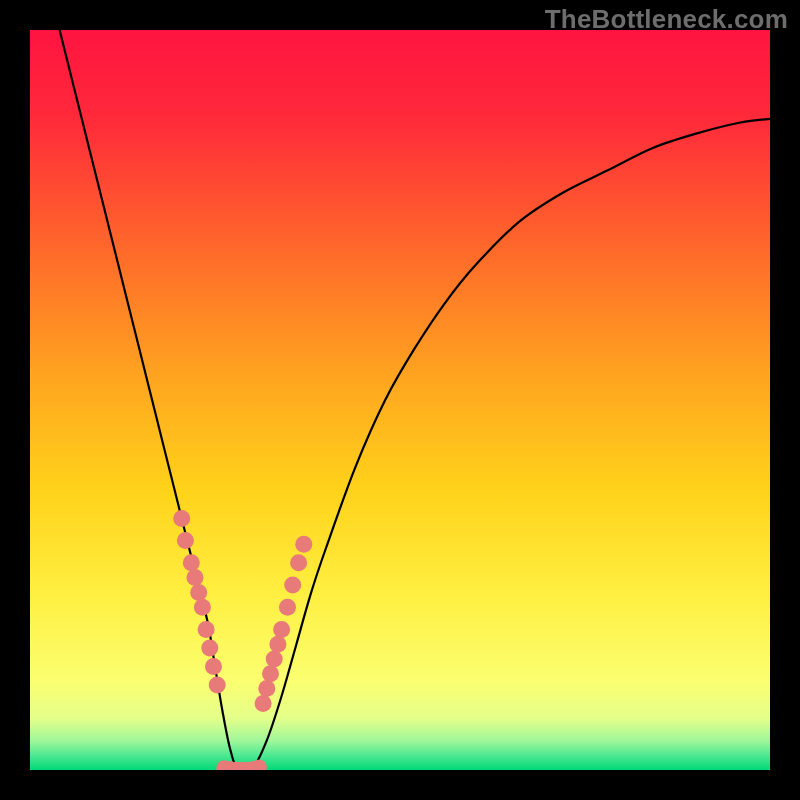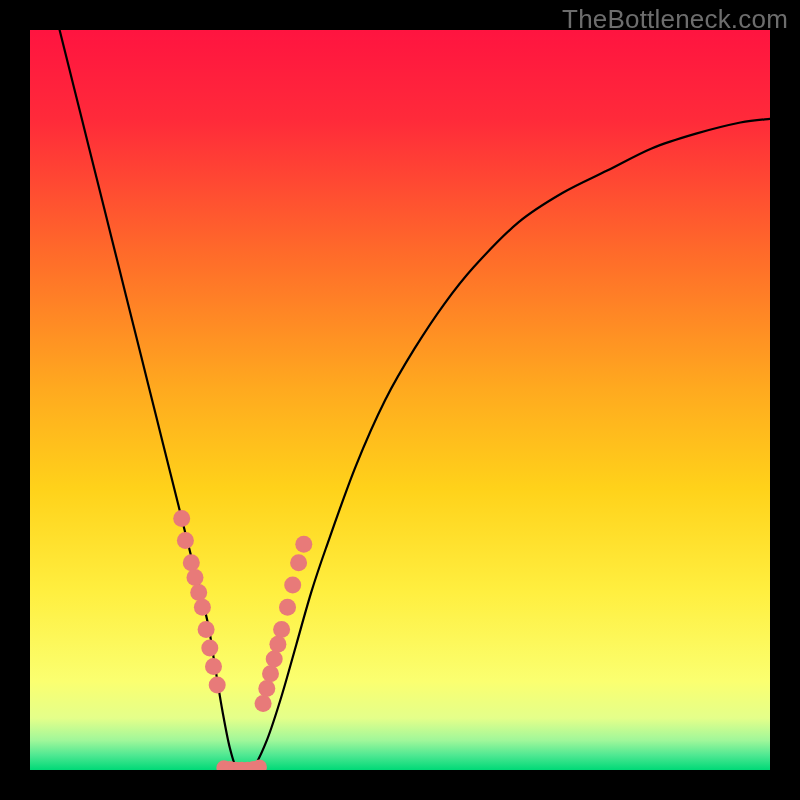--- a/index.html
+++ b/index.html
@@ -24,21 +24,21 @@
   top: 0;
   width: 740px;
   height: 740px;
 }
 .watermark {
   position: absolute;
   top: 4px;
   right: 12px;
   color: #6d6d6d;
   font-size: 26px;
-  font-weight: 400;
+  font-weight: 700;
   letter-spacing: 0.2px;
   font-family: Arial, sans-serif;
 }
 svg { display: block; }
 </style>
 </head>
 <body>
 
 <div class="watermark">TheBottleneck.com</div>
 

